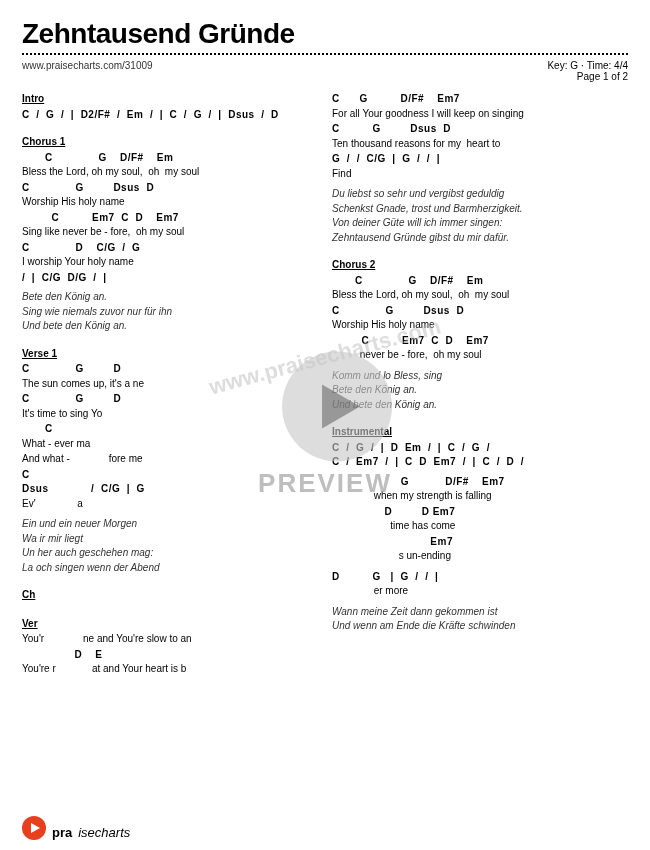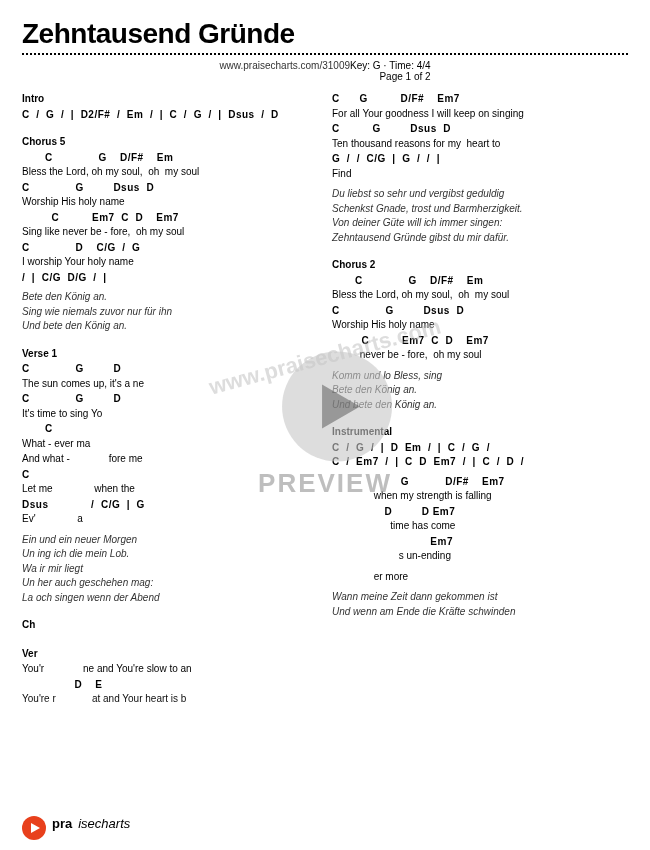--- a/index.html
+++ b/index.html
@@ -28,21 +28,21 @@
     }
 
     .dotted-line {
       border: none;
       border-top: 2px dotted #000;
       margin-bottom: 5px;
     }
 
     .meta-row {
       display: flex;
-      justify-content: center;
+      justify-content: space-between;
       align-items: flex-start;
       margin-bottom: 10px;
     }
 
     .website {
       font-size: 10px;
       color: #333;
     }
 
     .key-time {
@@ -60,20 +60,21 @@
 
     .col-left, .col-right {
       flex: 1;
     }
 
     .section-label {
       font-weight: bold;
       font-size: 10px;
       margin-bottom: 1px;
       margin-top: 8px;
+      text-decoration: underline;
     }
 
     .section-label:first-child {
       margin-top: 0;
     }
 
     .chord-line {
       font-weight: bold;
       font-size: 10px;
       letter-spacing: 0.5px;
@@ -165,21 +166,21 @@
       pointer-events: none;
     }
 
     
     .footer {
       position: absolute;
       bottom: 10px;
       left: 22px;
       right: 22px;
       display: flex;
-      align-items: flex-start;
+      align-items: flex-end;
       gap: 6px;
     }
 
     .footer-logo-circle {
       width: 24px;
       height: 24px;
       border-radius: 50%;
       background: #e8401c;
       display: flex;
       align-items: center;
@@ -235,21 +236,21 @@
   </div>
 
   <div class="content-area">
 
     <div class="col-left">
 
       <div class="section-label">Intro</div>
       <div class="chord-line">C  /  G  /  |  D2/F#  /  Em  /  |  C  /  G  /  |  Dsus  /  D</div>
 
       <div class="spacer"></div>
-      <div class="section-label">Chorus 5</div>
+      <div class="section-label">Chorus 1</div>
       <div class="chord-line">       C              G    D/F#    Em</div>
       <div class="lyric-line">Bless the Lord, oh my soul,  oh  my soul</div>
       <div class="chord-line">C              G         Dsus  D</div>
       <div class="lyric-line">Worship His holy name</div>
       <div class="chord-line">         C          Em7  C  D    Em7</div>
       <div class="lyric-line">Sing like never be - fore,  oh my soul</div>
       <div class="chord-line">C              D    C/G  /  G</div>
       <div class="lyric-line">I worship Your holy name</div>
       <div class="chord-line">/  |  C/G  D/G  /  |</div>
 
@@ -261,27 +262,25 @@
       <div class="spacer"></div>
       <div class="section-label">Verse 1</div>
       <div class="chord-line">C              G         D</div>
       <div class="lyric-line">The sun comes up, it's a ne</div>
       <div class="chord-line">C              G         D</div>
       <div class="lyric-line">It's time to sing Yo</div>
       <div class="chord-line">       C</div>
       <div class="lyric-line">What - ever ma</div>
       <div class="lyric-line">And what -              fore me</div>
       <div class="chord-line">C</div>
-      <div class="lyric-line">Let me               when the</div>
       <div class="chord-line">Dsus             /  C/G  |  G</div>
       <div class="lyric-line">Ev'               a</div>
 
       <div class="spacer"></div>
       <div class="italic-line">Ein                und ein neuer Morgen</div>
-      <div class="italic-line">Un              ing ich die mein Lob.</div>
       <div class="italic-line">Wa               ir mir liegt</div>
       <div class="italic-line">Un             her auch geschehen mag:</div>
       <div class="italic-line">La             och singen wenn der Abend</div>
 
       <div class="spacer"></div>
       <div class="section-label">Ch</div>
       <div class="spacer"></div>
       <div class="section-label">Ver</div>
       <div class="lyric-line">You'r              ne and You're slow to an</div>
       <div class="chord-line">                D    E</div>
@@ -324,20 +323,21 @@
 
       <div class="spacer"></div>
       <div class="chord-line">                     G           D/F#    Em7</div>
       <div class="lyric-line">               when my strength is falling</div>
       <div class="chord-line">                D         D Em7</div>
       <div class="lyric-line">                     time has come</div>
       <div class="chord-line">                              Em7</div>
       <div class="lyric-line">                        s un-ending</div>
 
       <div class="spacer"></div>
+      <div class="chord-line">D          G   |  G  /  /  |</div>
       <div class="lyric-line">               er more</div>
 
       <div class="spacer"></div>
       <div class="italic-line">Wann meine Zeit dann gekommen ist</div>
       <div class="italic-line">Und wenn am Ende die Kräfte schwinden</div>
     </div>
   </div>
 
   <div class="content-fade"></div>
 

